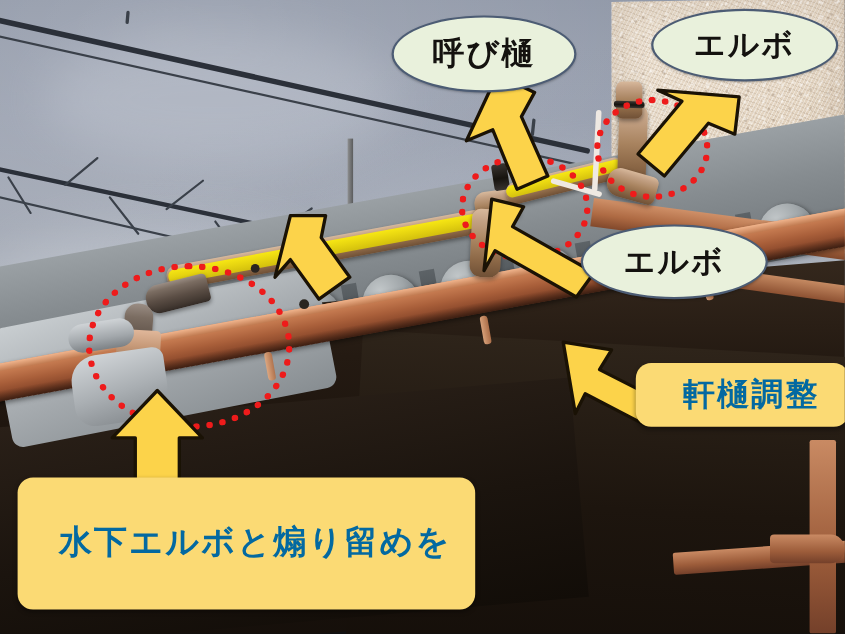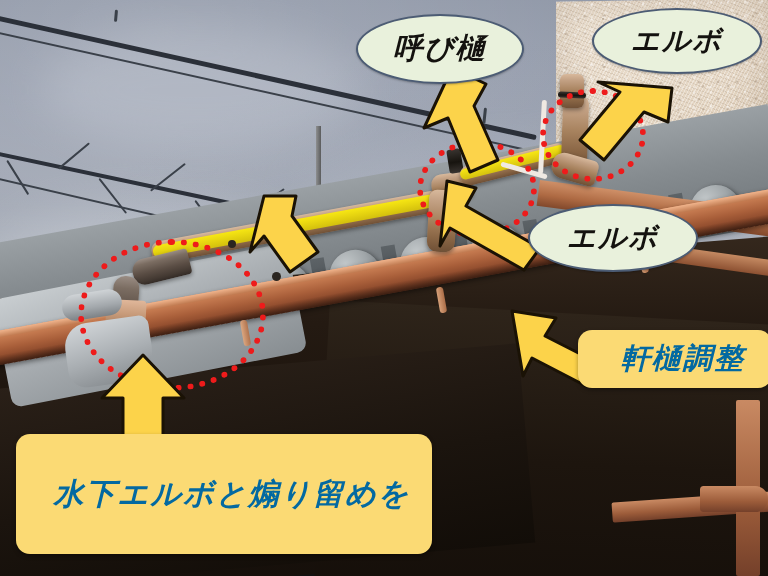--- a/index.html
+++ b/index.html
@@ -137,21 +137,21 @@
     position:absolute;border-radius:4px;
     background:linear-gradient(180deg,#e0b79a,#c79a79 55%,#a97f60);
   }
   .hilite{
     position:absolute;border-radius:6px;
     background:linear-gradient(180deg,rgba(255,242,0,.86),rgba(226,210,0,.82));
     mix-blend-mode:normal;
   }
 
   
-  .ann{position:absolute;inset:0;font-style:italic;}
+  .ann{position:absolute;inset:0;}
 
   
   .reddot{
     position:absolute;border-radius:50%;
     border:6px dotted #ee1b1b;
     box-sizing:border-box;
   }
 
   
   .bubble{

